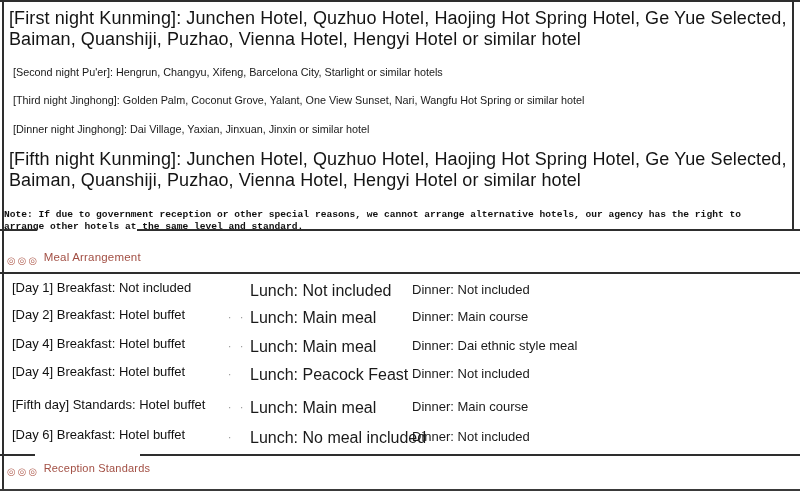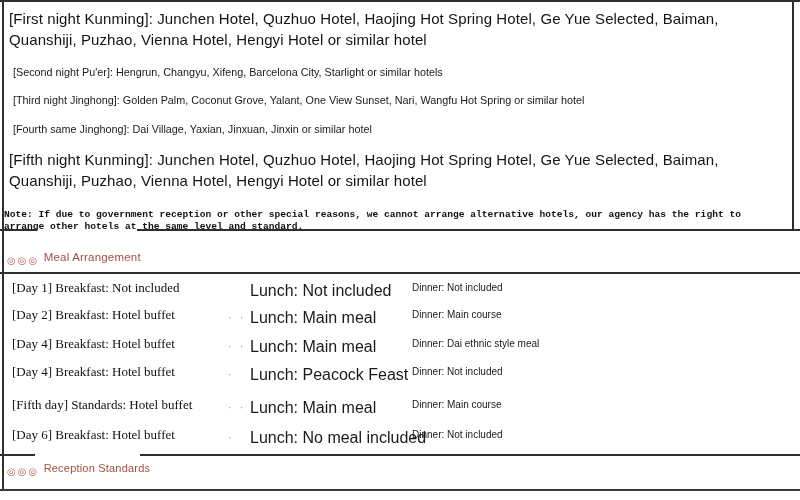--- a/index.html
+++ b/index.html
@@ -27,59 +27,59 @@
   .rule-meal-a      { left: 0;   top: 229px; width: 37px; }
   .rule-meal-b      { left: 137px; top: 229px; width: 663px; }
   .rule-reception-a { left: 0;   top: 454px; width: 35px; }
   .rule-reception-b { left: 140px; top: 454px; width: 660px; }
 
   
   .meal-table-top    { left: 0; top: 272px; width: 800px; height: 2px; background: #2e2e2e; position: absolute; }
 
   
   .hotel-line { position: absolute; left: 9px; width: 778px; }
-  .hotel-line.lg { font-size: 15px; line-height: 21px; color: #141414; letter-spacing: 0.1px; }
+  .hotel-line.lg { font-size: 18px; line-height: 21px; color: #141414; letter-spacing: 0.1px; }
   .hotel-line.sm { font-size: 10.8px; line-height: 14px; color: #1a1a1a; left: 13px; }
   .note {
     position: absolute; left: 4px; top: 209px; width: 780px;
     font-size: 9.6px; line-height: 12px; color: #111; font-weight: bold; font-family: Liberation Mono, monospace;
   }
 
   
   .tab { position: absolute; white-space: nowrap; }
   .tab .tab-icons { color: #b5675a; font-size: 10px; letter-spacing: 2px; vertical-align: -3px; }
   .tab .tab-icons i { font-style: normal; }
   .tab .tab-title { color: #a24f44; font-size: 11.5px; letter-spacing: 0.2px; }
   .tab-meal      { left: 7px; top: 235px; margin-top: 12px; }
   .tab-reception { left: 7px; top: 458px; }
   .tab-reception .tab-title { font-size: 11px; }
 
   
   .meal-table { position: absolute; left: 0; top: 274px; width: 800px; height: 179px; }
   .meal-row { position: absolute; left: 0; width: 800px; height: 18px; }
-  .meal-row .bk   { position: absolute; left: 12px;  font-size: 13px;   color: #111; font-family: Liberation Serif, serif; }
+  .meal-row .bk   { position: absolute; left: 12px;  font-size: 13px;   color: #111; }
   .meal-row .dots { position: absolute; left: 228px; font-size: 10px;   color: #8d8d8d; letter-spacing: 3px; top: 5px; }
   .meal-row .ln   { position: absolute; left: 250px; font-size: 16px; color: #1a1a1a; top: 2px; }
-  .meal-row .dn   { position: absolute; left: 412px; font-size: 10px; color: #1a1a1a; top: 2px; }
+  .meal-row .dn   { position: absolute; left: 412px; font-size: 13px; color: #1a1a1a; top: 2px; }
 </style>
 </head>
 <body>
 
 <div class="page">
 
   <div class="border border-top"></div>
   <div class="border border-left"></div>
   <div class="border border-right"></div>
   <div class="border border-bottom"></div>
 
   <section>
     <p class="hotel-line lg" style="top:8px">[First night Kunming]: Junchen Hotel, Quzhuo Hotel, Haojing Hot Spring Hotel, Ge Yue Selected, Baiman, Quanshiji, Puzhao, Vienna Hotel, Hengyi Hotel or similar hotel</p>
     <p class="hotel-line sm" style="top:65px">[Second night Pu'er]: Hengrun, Changyu, Xifeng, Barcelona City, Starlight or similar hotels</p>
     <p class="hotel-line sm" style="top:93px">[Third night Jinghong]: Golden Palm, Coconut Grove, Yalant, One View Sunset, Nari, Wangfu Hot Spring or similar hotel</p>
-    <p class="hotel-line sm" style="top:122px">[Fourth same Jinghong]: Dai Village, Yaxian, Jinxuan, Jinxin or similar hotel</p>
+    <p class="hotel-line sm" style="top:122px">[Dinner night Jinghong]: Dai Village, Yaxian, Jinxuan, Jinxin or similar hotel</p>
     <p class="hotel-line lg" style="top:149px">[Fifth night Kunming]: Junchen Hotel, Quzhuo Hotel, Haojing Hot Spring Hotel, Ge Yue Selected, Baiman, Quanshiji, Puzhao, Vienna Hotel, Hengyi Hotel or similar hotel</p>
     <p class="note">Note: If due to government reception or other special reasons, we cannot arrange alternative hotels, our agency has the right to arrange other hotels at the same level and standard.</p>
   </section>
 
   <div class="rule rule-meal-a"></div>
   <div class="rule rule-meal-b"></div>
   <div class="tab tab-meal">
     <span class="tab-icons"><i>◎</i><i>◎</i><i>◎</i></span>
     <span class="tab-title">Meal Arrangement</span>
   </div>

